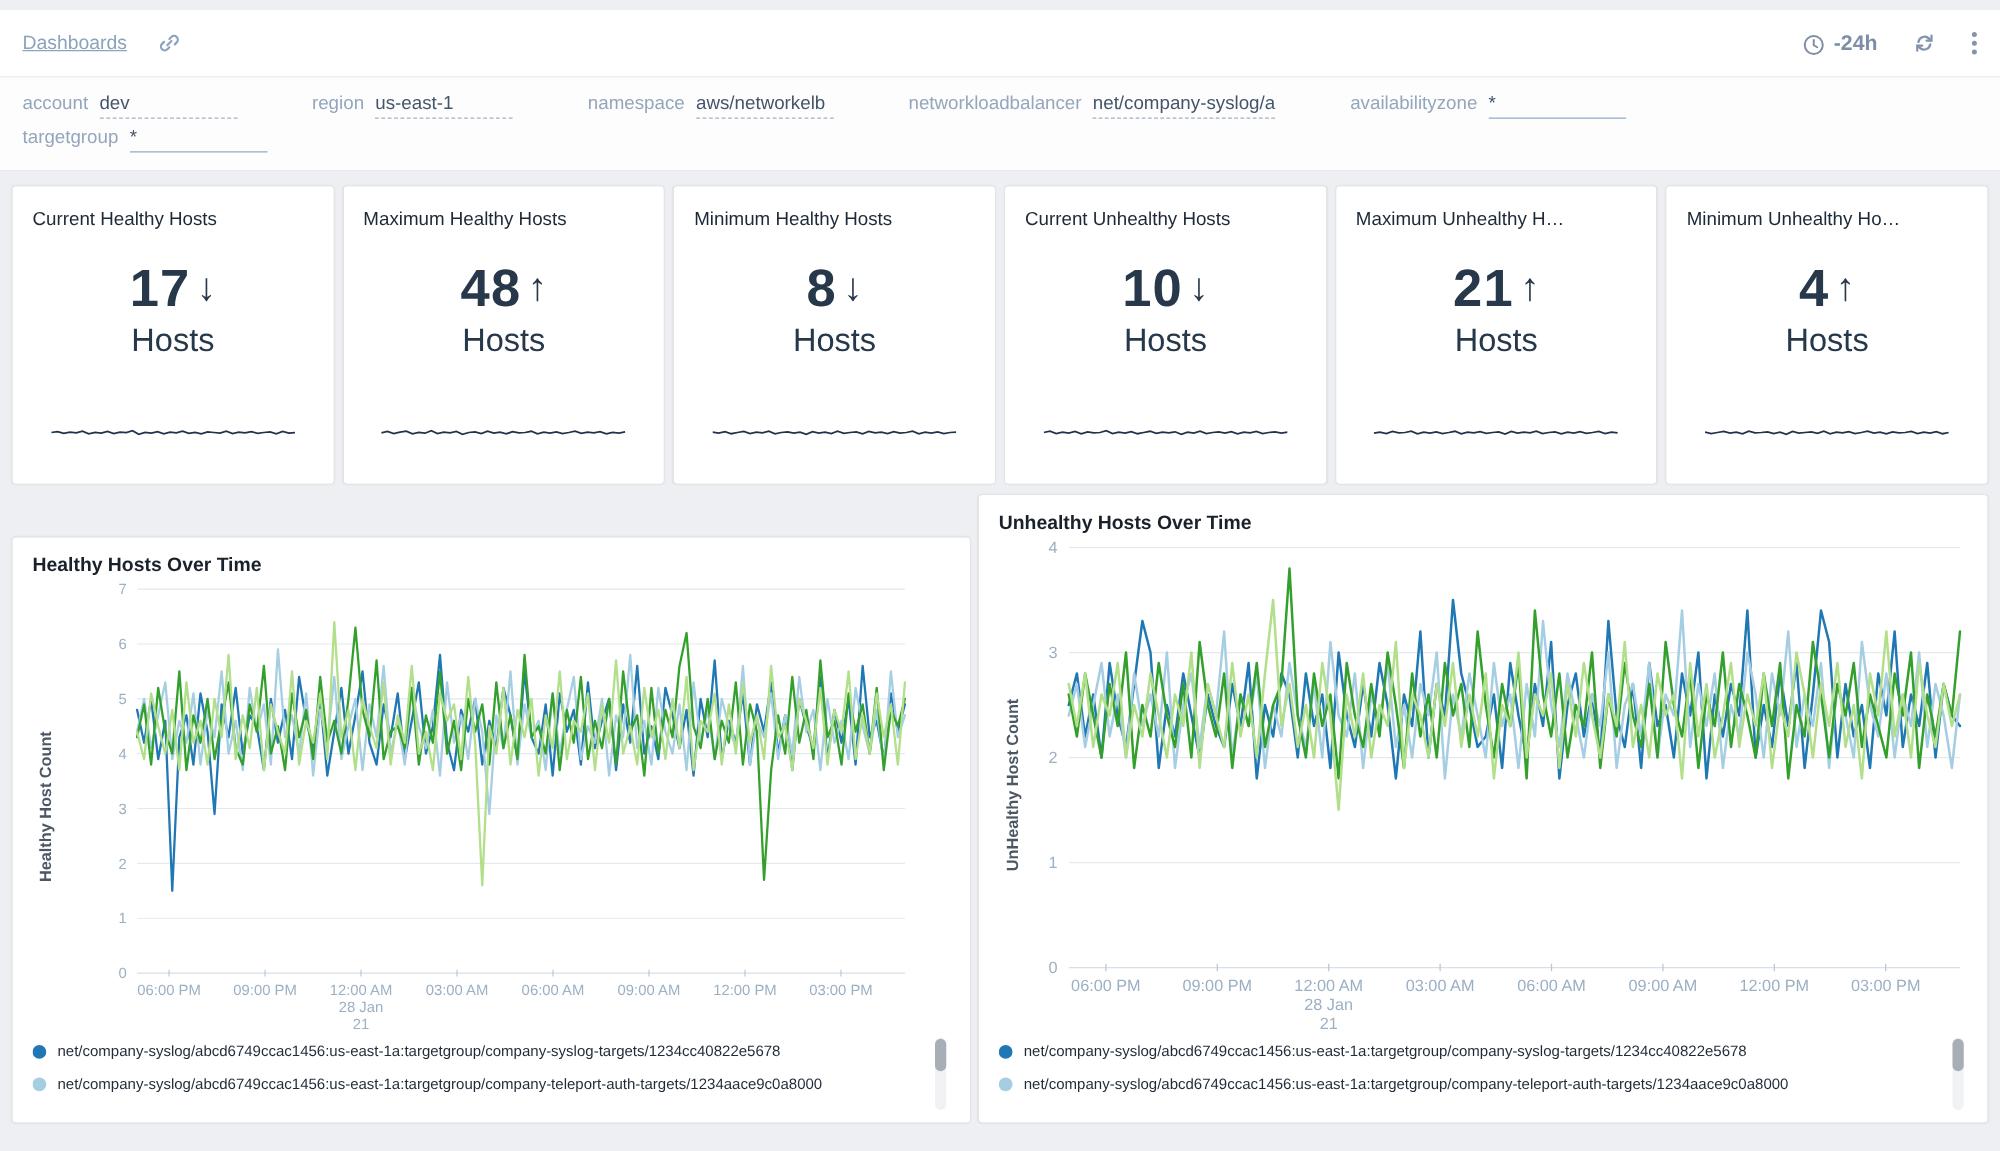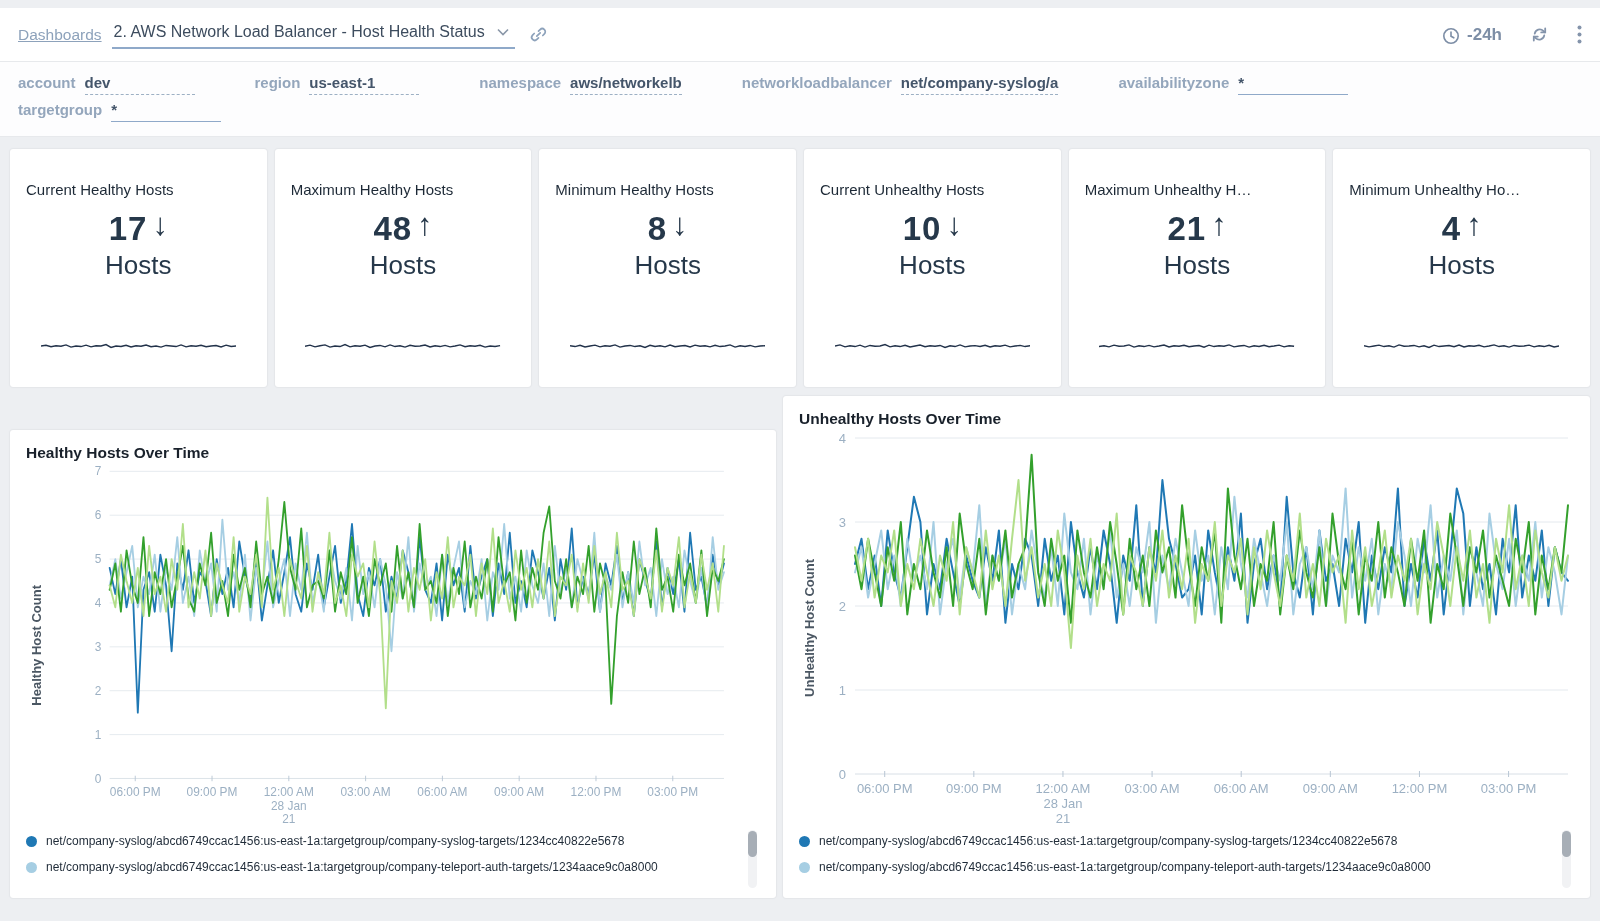--- a/index.html
+++ b/index.html
@@ -17,34 +17,34 @@
   .link-btn { margin-left:14px; display:flex; }
   .topbar-right { margin-left:auto; display:flex; align-items:center; }
   .time-ctrl { display:flex; align-items:flex-end; gap:7px; color:#7d8ea6;
                font-weight:700; font-size:17px; cursor:pointer; }
   .icon-btn { margin-left:28px; display:flex; cursor:pointer; }
 
   
   .filterbar { background:#fdfdfe; border-bottom:1px solid #e7e9ec; padding:12px 18px 14px; }
   .filter-row { display:flex; column-gap:60px; }
   .filter-row + .filter-row { margin-top:6px; }
-  .filter { display:flex; align-items:baseline; gap:9px; font-size:15px; cursor:pointer;font-weight:bold; }
+  .filter { display:flex; align-items:baseline; gap:9px; font-size:15px; cursor:pointer; }
   .filter .flabel { color:#94a6bc; }
   .filter .fvalue { color:#44556a; min-width:110px; padding-bottom:3px; }
   .filter.dashed .fvalue { border-bottom:1px dashed #9db0c4; }
   .filter.solid  .fvalue { border-bottom:1px solid #8fa9c9; }
 
   
   .content { padding:12px 10px 0; }
   .stats-row { display:flex; gap:8px; height:238px; }
   .stat-card { flex:1; background:#fff; border-radius:3px;
-               box-shadow:0 0 2px rgba(26,38,52,.14); position:relative; padding:32px 16px; }
+               box-shadow:0 0 2px rgba(26,38,52,.14); position:relative; padding:18px 16px; }
   .stat-title { font-size:15px; color:#1d2936; white-space:nowrap; overflow:hidden; }
   .stat-center { position:absolute; top:58px; left:0; right:0; text-align:center; color:#26384a; }
-  .stat-value { font-size:33px; font-weight:700; letter-spacing:1px; }
+  .stat-value { font-size:42px; font-weight:700; letter-spacing:1px; }
   .stat-arrow { font-size:31px; font-weight:600; margin-left:5px; vertical-align:5px; }
   .stat-unit { font-size:26px; font-weight:400; margin-top:2px; }
   .stat-spark { position:absolute; left:12%; right:12%; bottom:34px; height:14px; }
   .stat-spark svg { width:100%; height:100%; display:block; }
 
   .charts-row { display:flex; gap:7px; height:502px; margin-top:9px; }
   .chart-card { background:#fff; border-radius:3px; box-shadow:0 0 2px rgba(26,38,52,.14);
                 display:flex; flex-direction:column; padding:14px 14px 6px 16px; min-width:0; }
   .chart-card.left { flex:0 0 766px;margin-top:34px; }
   .chart-card.right { flex:1; }
@@ -63,28 +63,20 @@
                   background:#f1f2f4; border-radius:5px; }
   .legend-thumb { position:absolute; top:1px; left:0; width:9px; height:26px;
                   background:#a7aeb6; border-radius:5px; cursor:pointer; }
   svg { display:block; }
 </style>
 </head>
 <body>
 
 <header class="topbar">
   <span class="breadcrumb">Dashboards</span>
-  <div class="title-wrap">
-    <span class="dash-title">2. AWS Network Load Balancer - Host Health Status</span>
-    <span class="chev">
-      <svg width="12" height="8" viewBox="0 0 12 8">
-          <polyline points="1,1.5 6,6.5 11,1.5" fill="none" stroke="#8a97a8" stroke-width="1.6"></polyline>
-        </svg>
-    </span>
-  </div>
   <span class="link-btn">
     <svg width="19" height="19" viewBox="0 0 19 19" fill="none" stroke="#8da2bb" stroke-width="1.7" stroke-linecap="round">
       <path d="M7.8 11.2l3.4-3.4"></path>
       <path d="M9.5 6.2l1.6-1.6a3 3 0 0 1 4.3 4.3l-1.6 1.6"></path>
       <path d="M9.5 12.8l-1.6 1.6a3 3 0 0 1-4.3-4.3l1.6-1.6"></path>
     </svg>
   </span>
   <div class="topbar-right">
     <div class="time-ctrl">
       <svg width="18" height="18" viewBox="0 0 18 18" fill="none" stroke="#7d8ea6" stroke-width="1.6">

